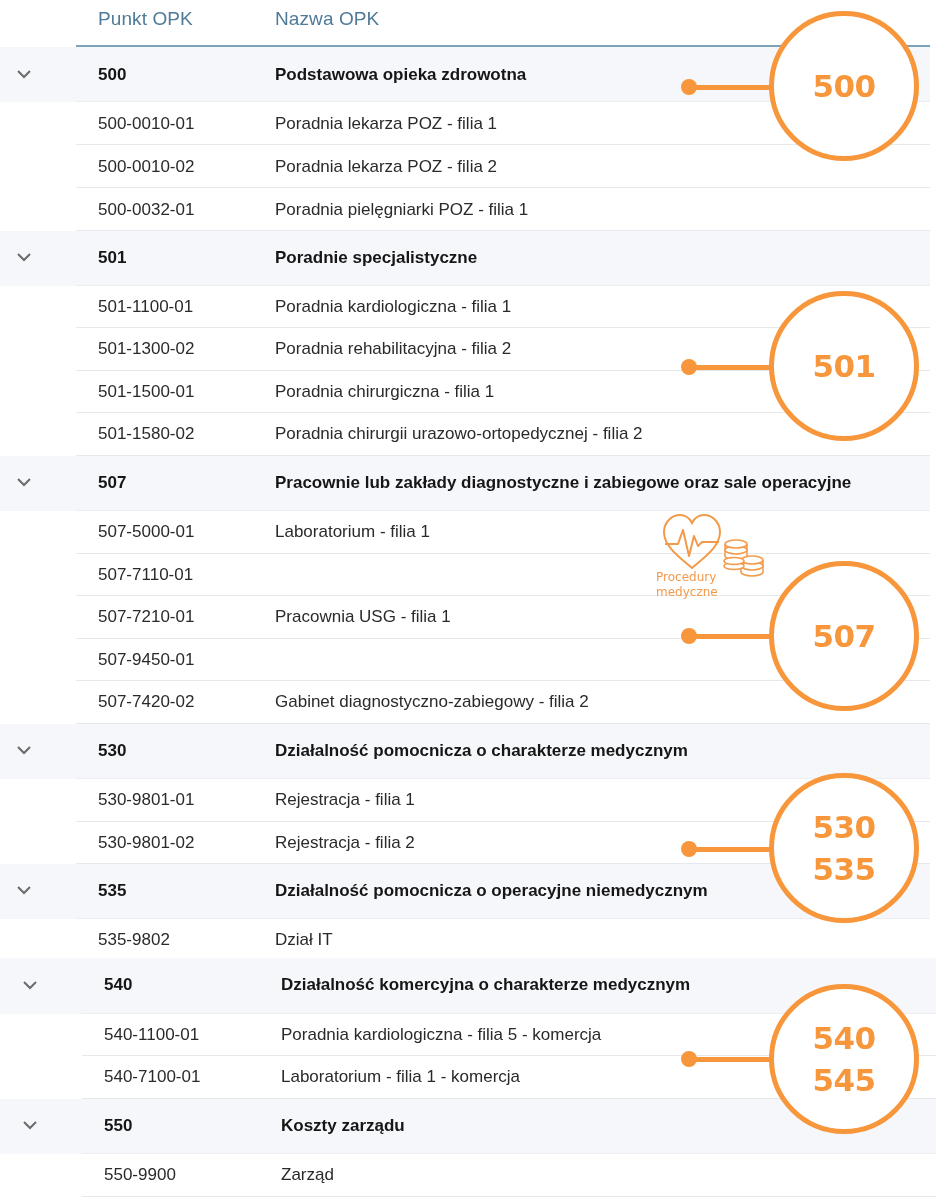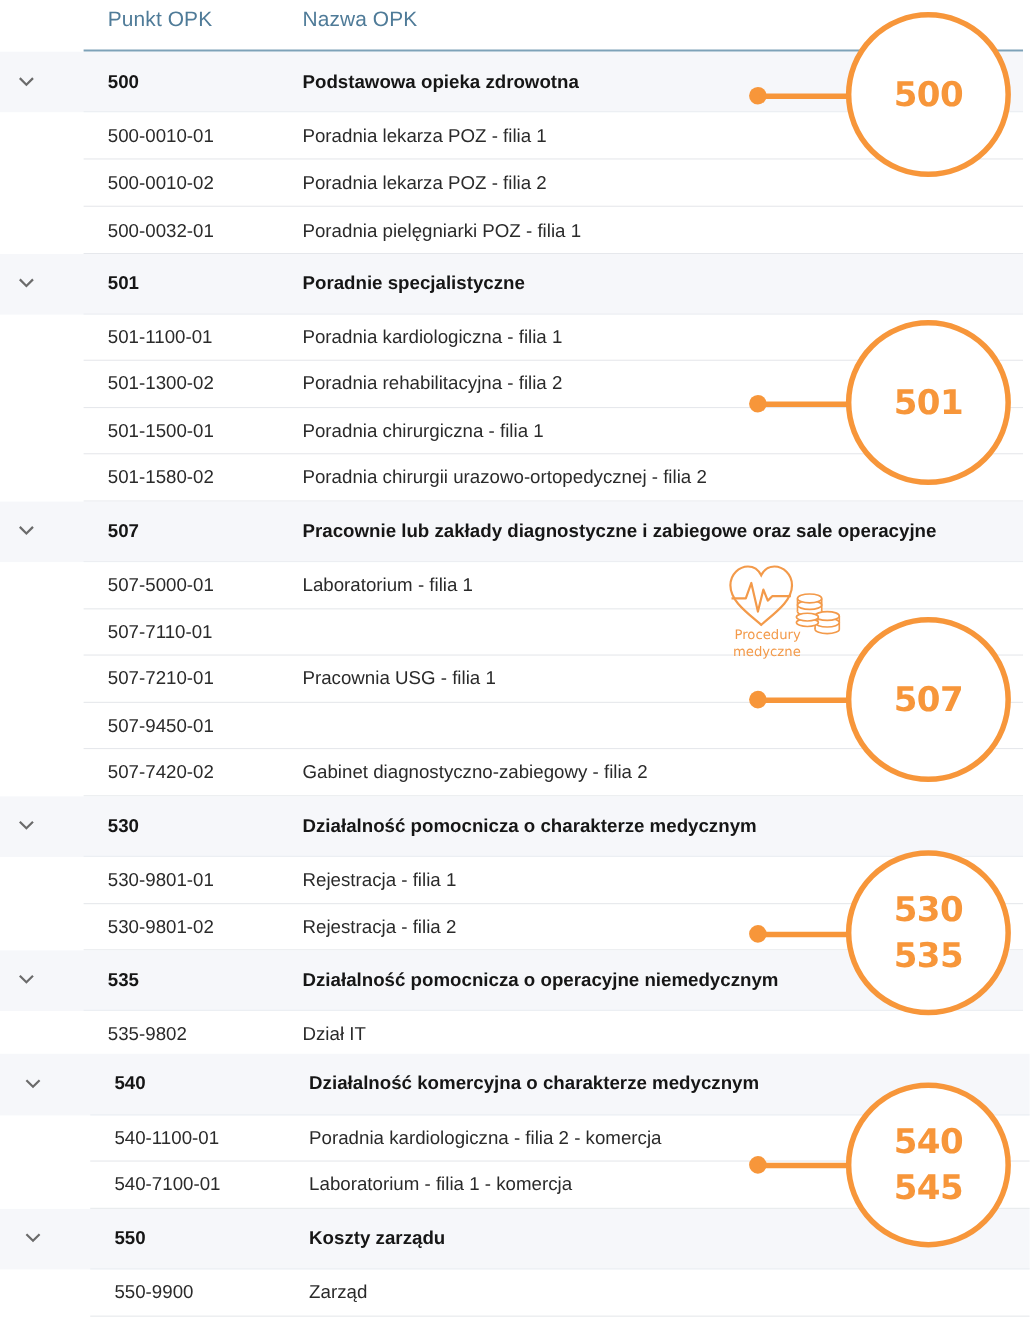--- a/index.html
+++ b/index.html
@@ -21,21 +21,21 @@
   .row.group .cell-idx, .row.group .cell-name { font-weight:bold; color:#161616; }
   .callout { position:absolute; }
   .callout .dot { position:absolute; width:16px; height:16px; border-radius:50%; background:#f7963a; }
   .callout .line { position:absolute; height:5px; background:#f7963a; border-radius:2px; }
   .callout .circle { position:absolute; width:140px; height:140px; border:5px solid #f7963a;
                      border-radius:50%; background:#ffffff; box-sizing:content-box;
                      display:flex; flex-direction:column; align-items:center; justify-content:center; }
   .callout .circle span { color:#f7963a; font-weight:bold; font-size:31px; line-height:42px;
                           font-family:"DejaVu Sans", sans-serif; letter-spacing:-0.5px; }
   .badge { position:absolute; left:656px; top:512px; width:116px; height:92px; }
-  .badge .lbl { position:absolute; left:0; width:72px; text-align:right; font-size:12px; color:#f39a4a;
+  .badge .lbl { position:absolute; left:0; width:72px; text-align:left; font-size:12px; color:#f39a4a;
                 line-height:15px; font-family:"DejaVu Sans", sans-serif; }
 </style>
 </head>
 <body>
 
 <div class="header">
   <span class="hcol" style="left:98px">Punkt OPK</span>
   <span class="hcol" style="left:275px">Nazwa OPK</span>
   <div class="hline"></div>
 </div>
@@ -177,21 +177,21 @@
         <svg width="20" height="20" viewBox="0 0 20 20">
           <path d="M4 7 L10 13 L16 7" fill="none" stroke="#6b6b6b" stroke-width="2"></path>
         </svg>
       </span>
     <span class="cell-idx" style="top:17px;left:104px">540</span>
     <span class="cell-name" style="top:17px;left:281px">Działalność komercyjna o charakterze medycznym</span>
     <div class="sep" style="left:82px"></div>
   </div>
   <div class="row child" style="top:56px;height:42px;width:936px;left:-6px">
     <span class="cell-idx" style="top:11px;left:104px">540-1100-01</span>
-    <span class="cell-name" style="top:11px;left:281px">Poradnia kardiologiczna - filia 2 - komercja</span>
+    <span class="cell-name" style="top:11px;left:281px">Poradnia kardiologiczna - filia 5 - komercja</span>
     <div class="sep" style="left:82px"></div>
   </div>
   <div class="row child" style="top:98px;height:43px;width:936px;left:-6px">
     <span class="cell-idx" style="top:11px;left:104px">540-7100-01</span>
     <span class="cell-name" style="top:11px;left:281px">Laboratorium - filia 1 - komercja</span>
     <div class="sep" style="left:82px"></div>
   </div>
 
   <div class="row group" style="top:141px;height:55px;width:936px;left:-6px">
     <span class="chev" style="top:16px;left:20px">

